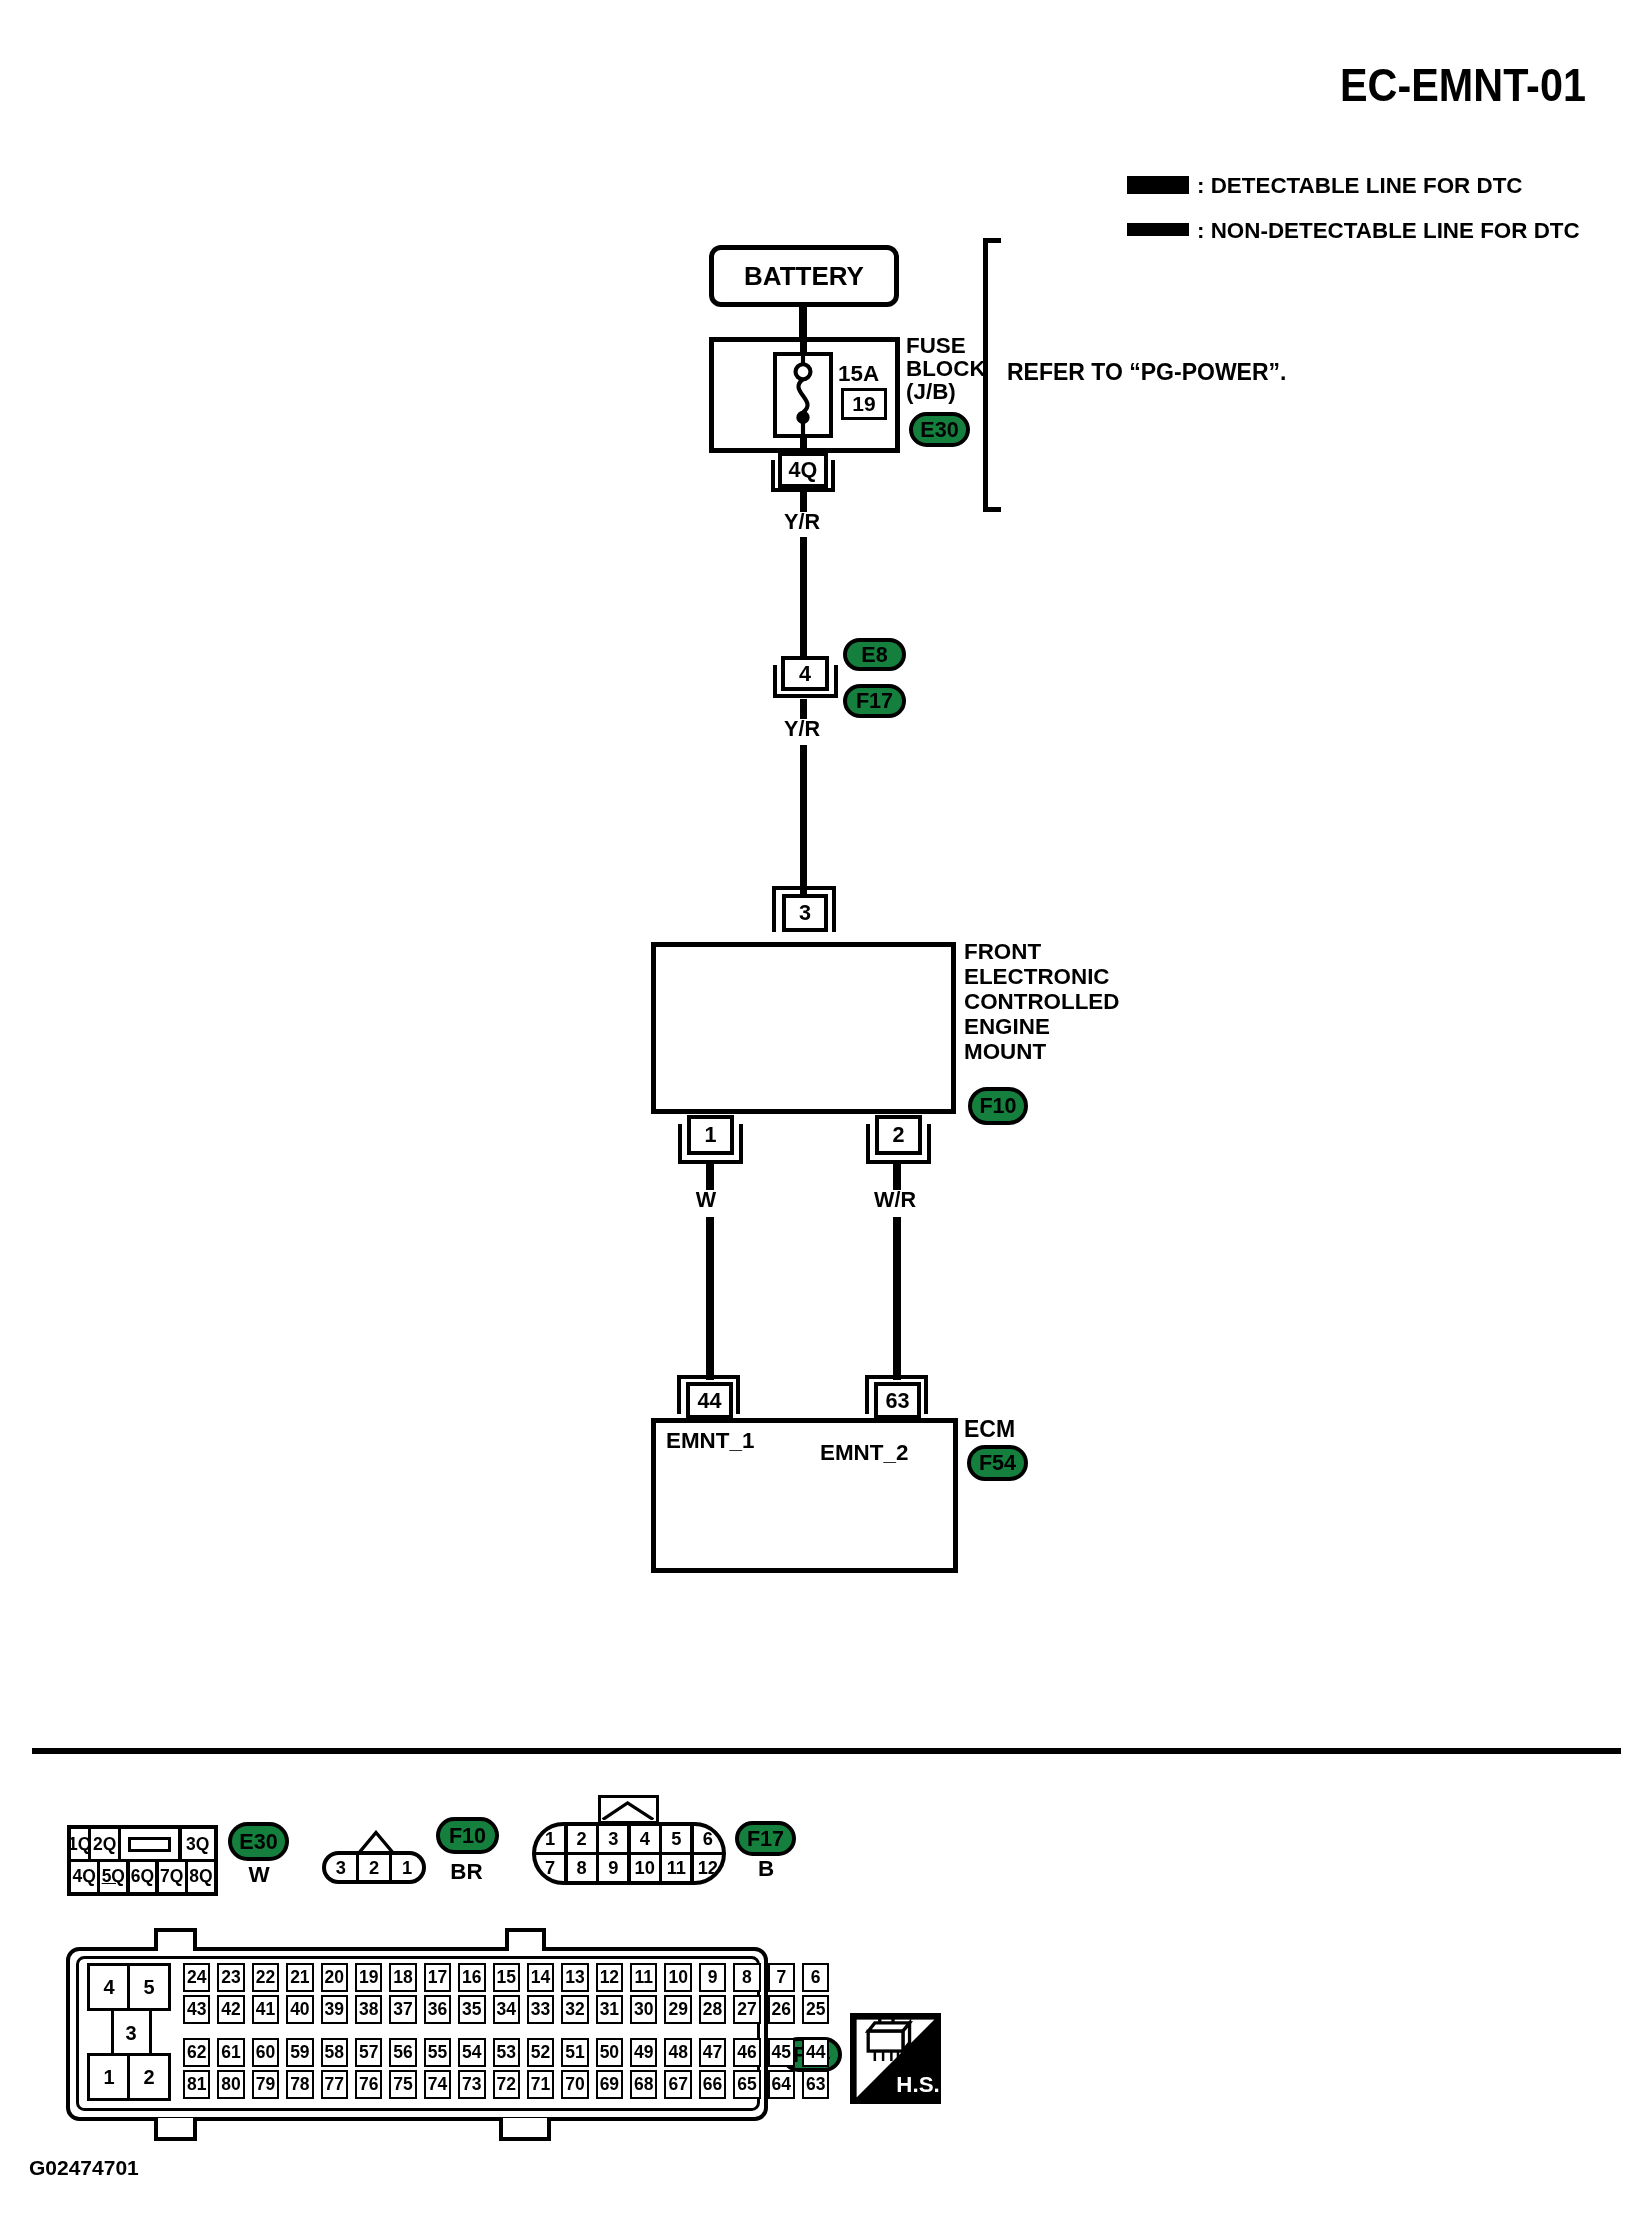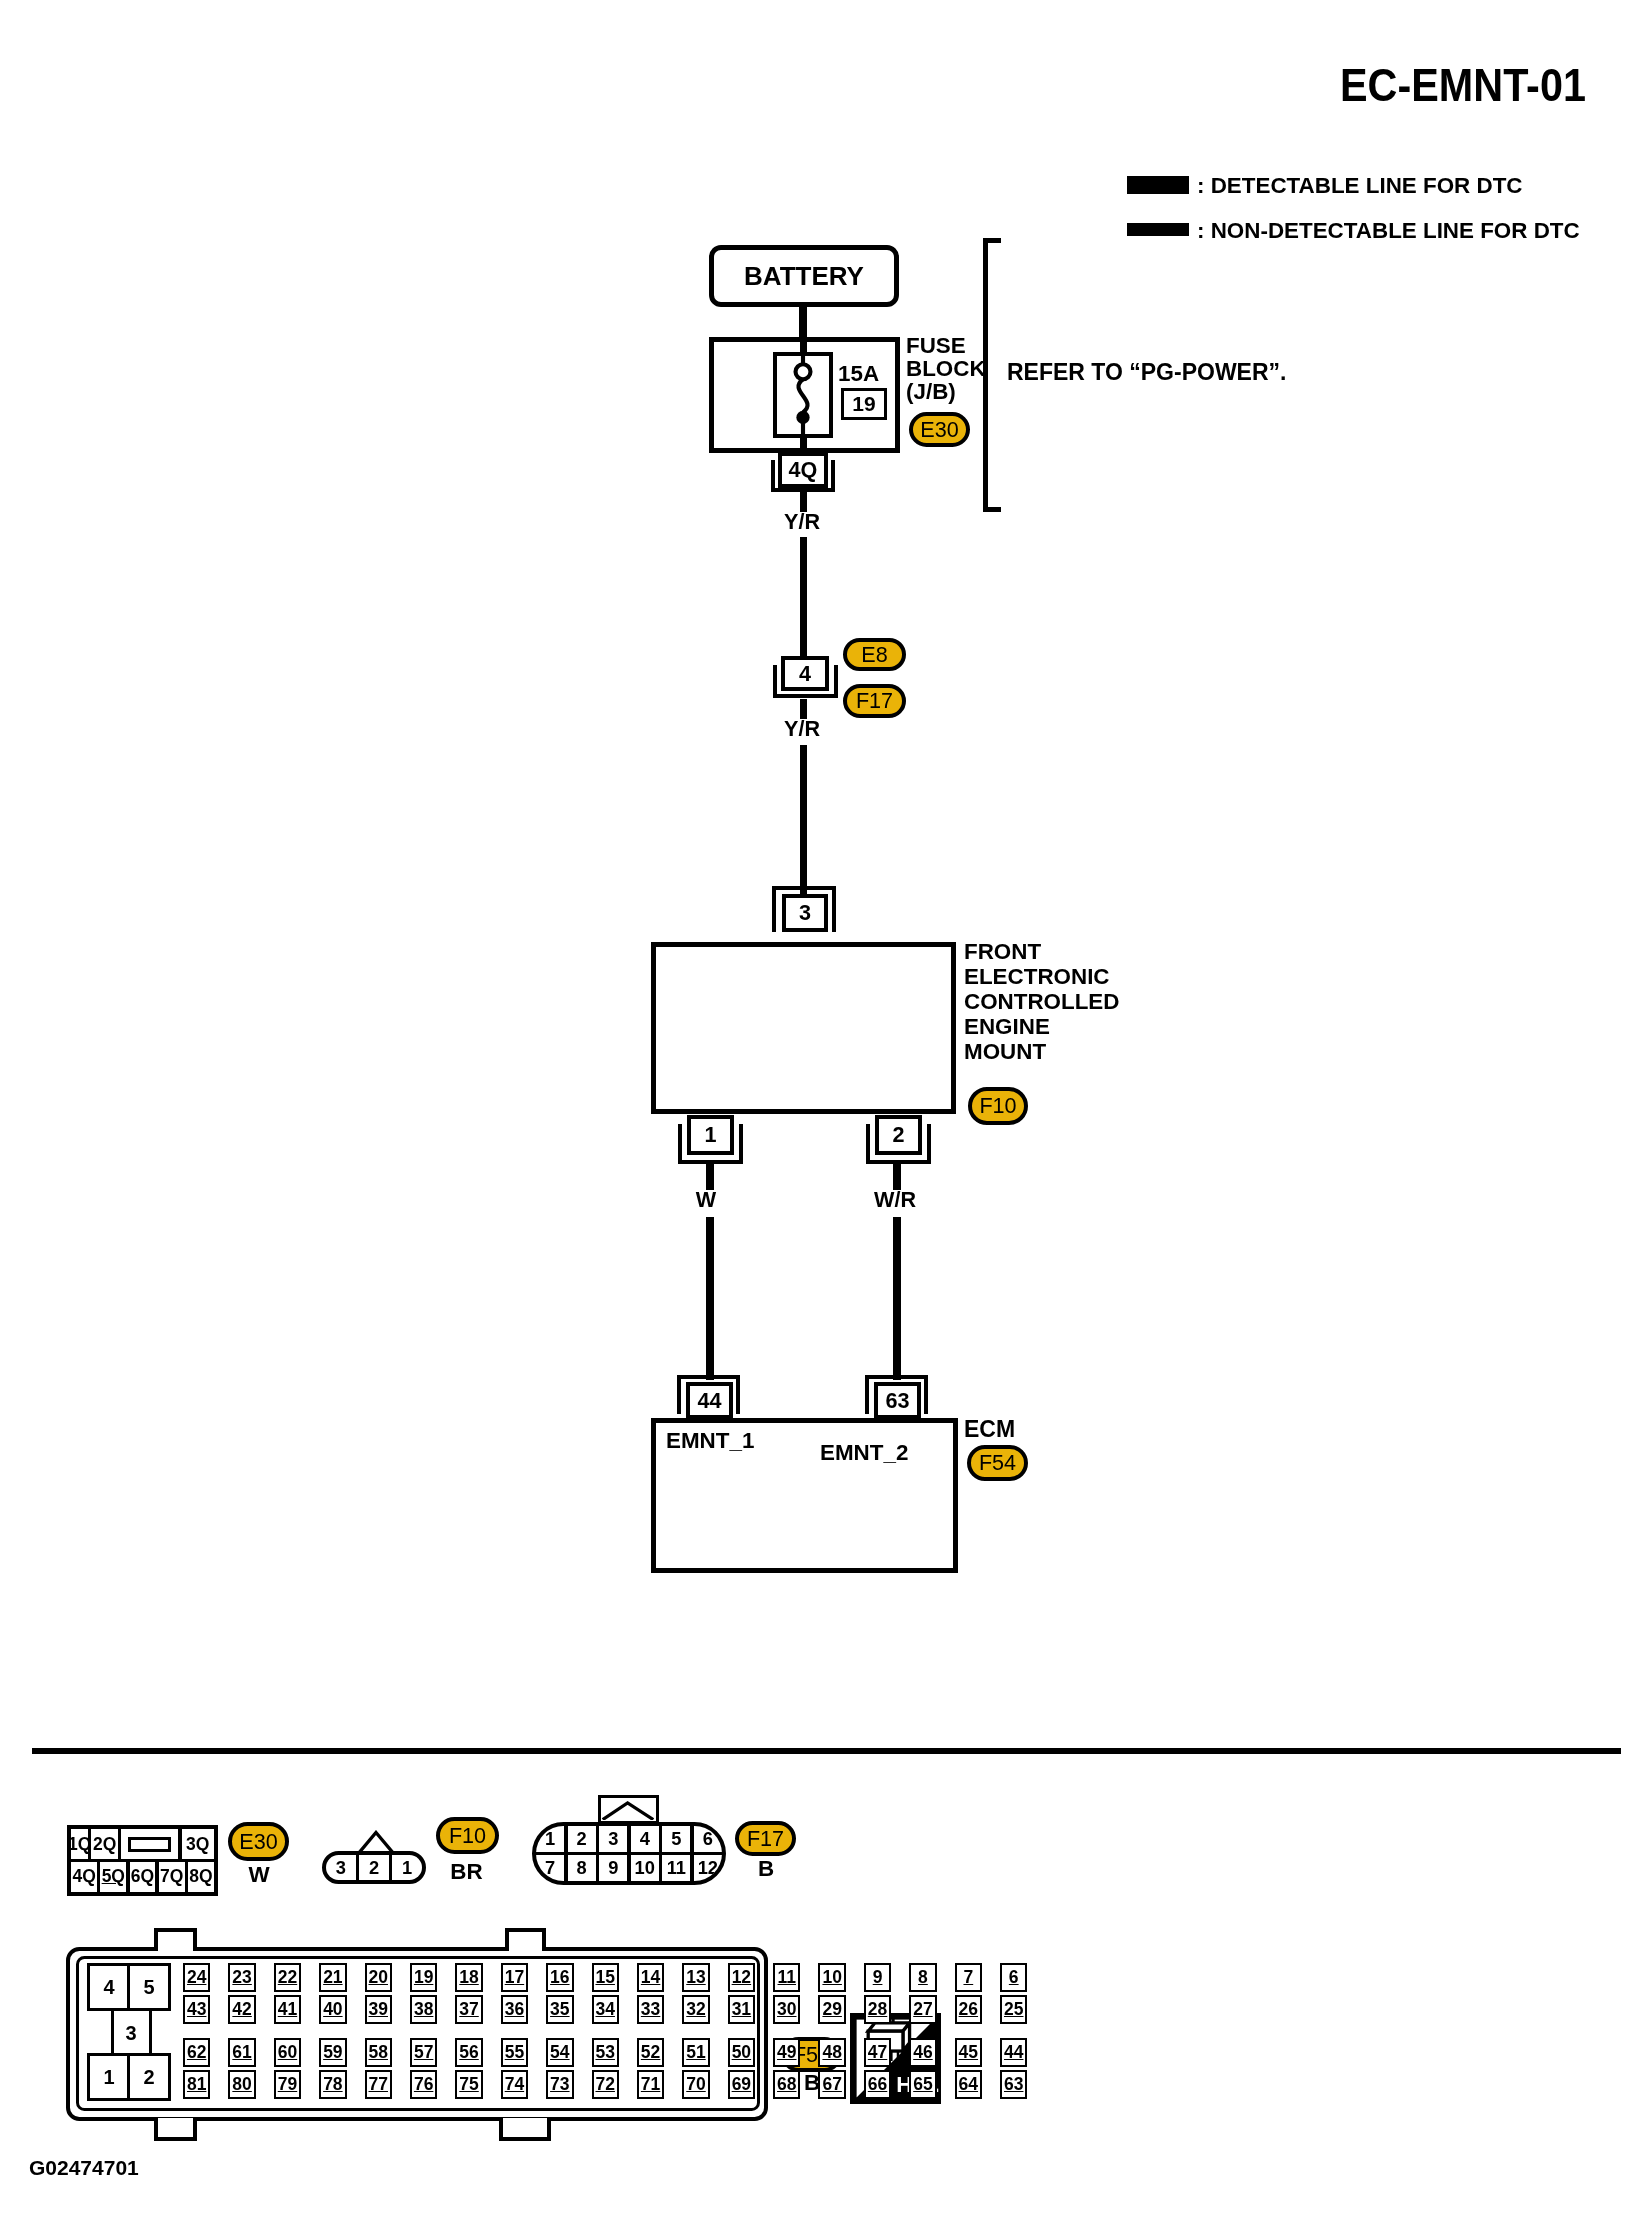--- a/index.html
+++ b/index.html
@@ -1,35 +1,35 @@
 <!DOCTYPE html>
 <html style="font-size:13.3px"><head>
 <meta charset="utf-8">
 <style>
   html,body{margin:0;padding:0;}
   body{width:1650px;height:2239px;position:relative;background:#fff;color:#000;
        font-family:"Liberation Sans",sans-serif;overflow:hidden;}
   .abs{position:absolute;}
   .box{position:absolute;background:#fff;border:5px solid #000;box-sizing:border-box;}
   .wire{position:absolute;background:#000;}
-  .oval{position:absolute;background:#eab308;border:4.2px solid #000;border-radius:830px;
-        display:flex;align-items:center;justify-content:center;font-weight:normal;
+  .oval{position:absolute;background:#15803d;border:4.2px solid #000;border-radius:830px;
+        display:flex;align-items:center;justify-content:center;font-weight:bold;
         font-size:21.6px;box-sizing:border-box;z-index:2;}
   .lbl{position:absolute;font-weight:bold;white-space:nowrap;font-size:22.4px;}
   .ctr{display:flex;align-items:center;justify-content:center;text-align:center;}
   .cnd{transform:scaleX(.88);transform-origin:0 50%;}
   .pin{position:absolute;background:#fff;border:4.2px solid #000;box-sizing:border-box;
        display:flex;align-items:center;justify-content:center;font-weight:bold;
        font-size:21.6px;z-index:2;}
   .ubr{position:absolute;border:4.2px solid #000;border-top:none;box-sizing:border-box;z-index:1;}
   .nbr{position:absolute;border:4.2px solid #000;border-bottom:none;box-sizing:border-box;z-index:1;}
   .gcell{width:27.4px;height:29px;border:2.5px solid #000;background:#fff;display:flex;
          align-items:center;justify-content:center;font-weight:bold;font-size:17.5px;
          box-sizing:border-box;flex:none;}
-  .grow{display:flex;gap:18px;text-decoration:underline;}
+  .grow{display:flex;gap:7px;}
   .ecmgrid{position:absolute;display:flex;flex-direction:column;gap:2.5px;z-index:3;}
   .e30g{position:absolute;left:67px;top:1825px;width:151px;height:71px;background:#000;
         padding:4.2px;box-sizing:border-box;display:flex;flex-direction:column;gap:3.3px;}
   .e30r{display:flex;gap:3.3px;flex:1;}
   .e30c{background:#fff;display:flex;align-items:center;justify-content:center;
         font-weight:bold;font-size:17.5px;}
   .f17{position:absolute;left:532px;top:1822px;width:194px;height:63px;border:4.2px solid #000;
        border-radius:32px;background:#000;overflow:hidden;box-sizing:border-box;
        display:flex;flex-direction:column;gap:3.3px;z-index:1;}
   .f17r{display:flex;gap:3.3px;flex:1;}

